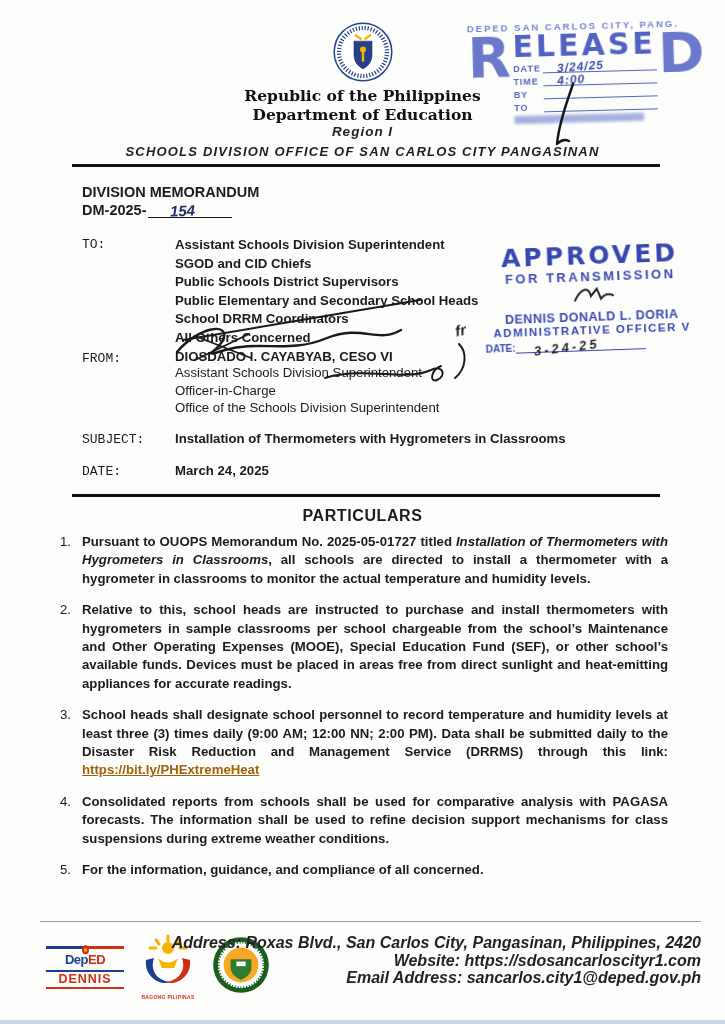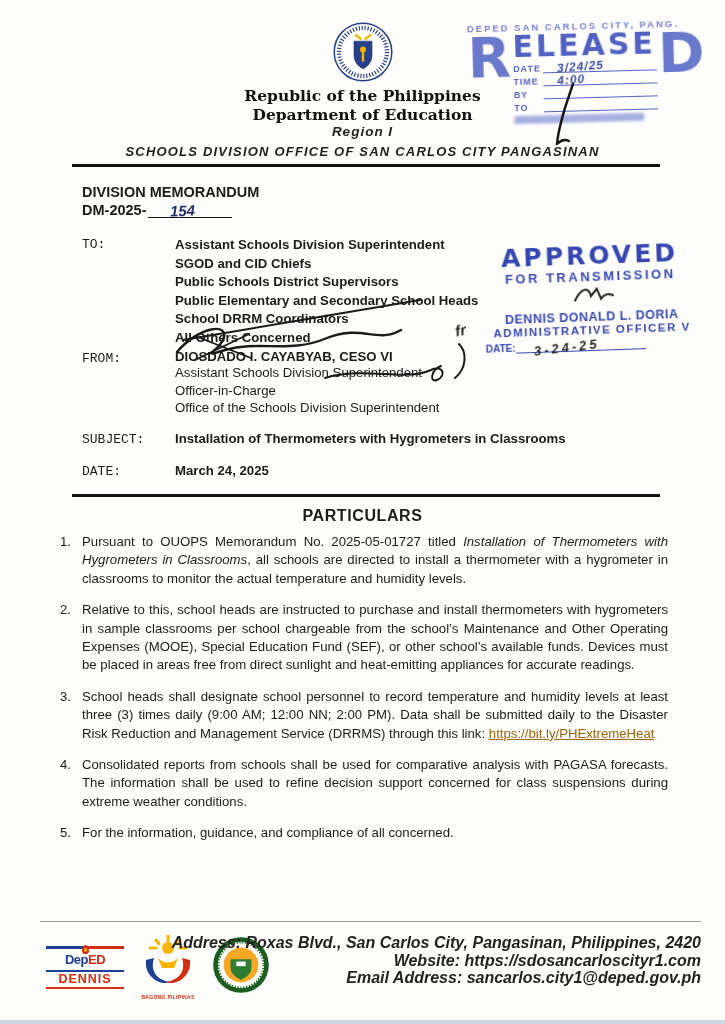--- a/index.html
+++ b/index.html
@@ -50,21 +50,21 @@
   .field-value{position:absolute;left:175px;font-size:13.2px;}
   .bold{font-weight:bold;}
   .to-list div{line-height:18.6px;font-weight:bold;}
   .from-lines div{line-height:17.6px;}
   
   .particulars-head{position:absolute;top:507px;left:0;width:100%;text-align:center;
                     font-weight:bold;font-size:16px;letter-spacing:.6px;}
   .plist{position:absolute;top:533px;left:60px;width:608px;font-size:13.2px;line-height:18.4px;}
   .pitem{display:flex;margin-bottom:13px;}
   .pnum{width:22px;flex:0 0 22px;}
-  .ptext{flex:1;text-align:justify;}
+  .ptext{flex:1;text-align:justify;font-weight:bold;}
   .italic{font-style:italic;}
   .link{color:#a16207;text-decoration:underline;}
   
   .ink{position:absolute;pointer-events:none;}
   
   .footer{position:absolute;top:921px;left:40px;right:24px;height:92px;border-top:1px solid #999;}
   .logos{position:absolute;left:6px;top:12px;display:flex;align-items:center;gap:12px;}
   .deped-logo{width:78px;text-align:center;}
   .deped-topbar{height:3px;background:linear-gradient(90deg,#1c3f94 50%,#d42e12 50%);margin-bottom:2px;}
   .deped-word{font-weight:800;font-size:13px;letter-spacing:-0.5px;position:relative;line-height:18px;}
@@ -209,21 +209,21 @@
     <div class="pitem">
       <span class="pnum">2.</span>
       <span class="ptext">Relative to this, school heads are instructed to purchase and install thermometers with hygrometers in sample classrooms per school chargeable from the school’s Maintenance and Other Operating Expenses (MOOE), Special Education Fund (SEF), or other school’s available funds. Devices must be placed in areas free from direct sunlight and heat-emitting appliances for accurate readings.</span>
     </div>
     <div class="pitem">
       <span class="pnum">3.</span>
       <span class="ptext"><span>School heads shall designate school personnel to record temperature and humidity levels at least three (3) times daily (9:00 AM; 12:00 NN; 2:00 PM). Data shall be submitted daily to the Disaster Risk Reduction and Management Service (DRRMS) through this link: </span><a class="link" href="#">https://bit.ly/PHExtremeHeat</a></span>
     </div>
     <div class="pitem">
       <span class="pnum">4.</span>
-      <span class="ptext">Consolidated reports from schools shall be used for comparative analysis with PAGASA forecasts. The information shall be used to refine decision support concerned for class suspensions during extreme weather conditions.</span>
+      <span class="ptext">Consolidated reports from schools shall be used for comparative analysis with PAGASA forecasts. The information shall be used to refine decision support mechanisms for class suspensions during extreme weather conditions.</span>
     </div>
     <div class="pitem">
       <span class="pnum">5.</span>
       <span class="ptext">For the information, guidance, and compliance of all concerned.</span>
     </div>
   </div>
 
   <div class="footer">
     <div class="logos">
       <div class="deped-logo">

